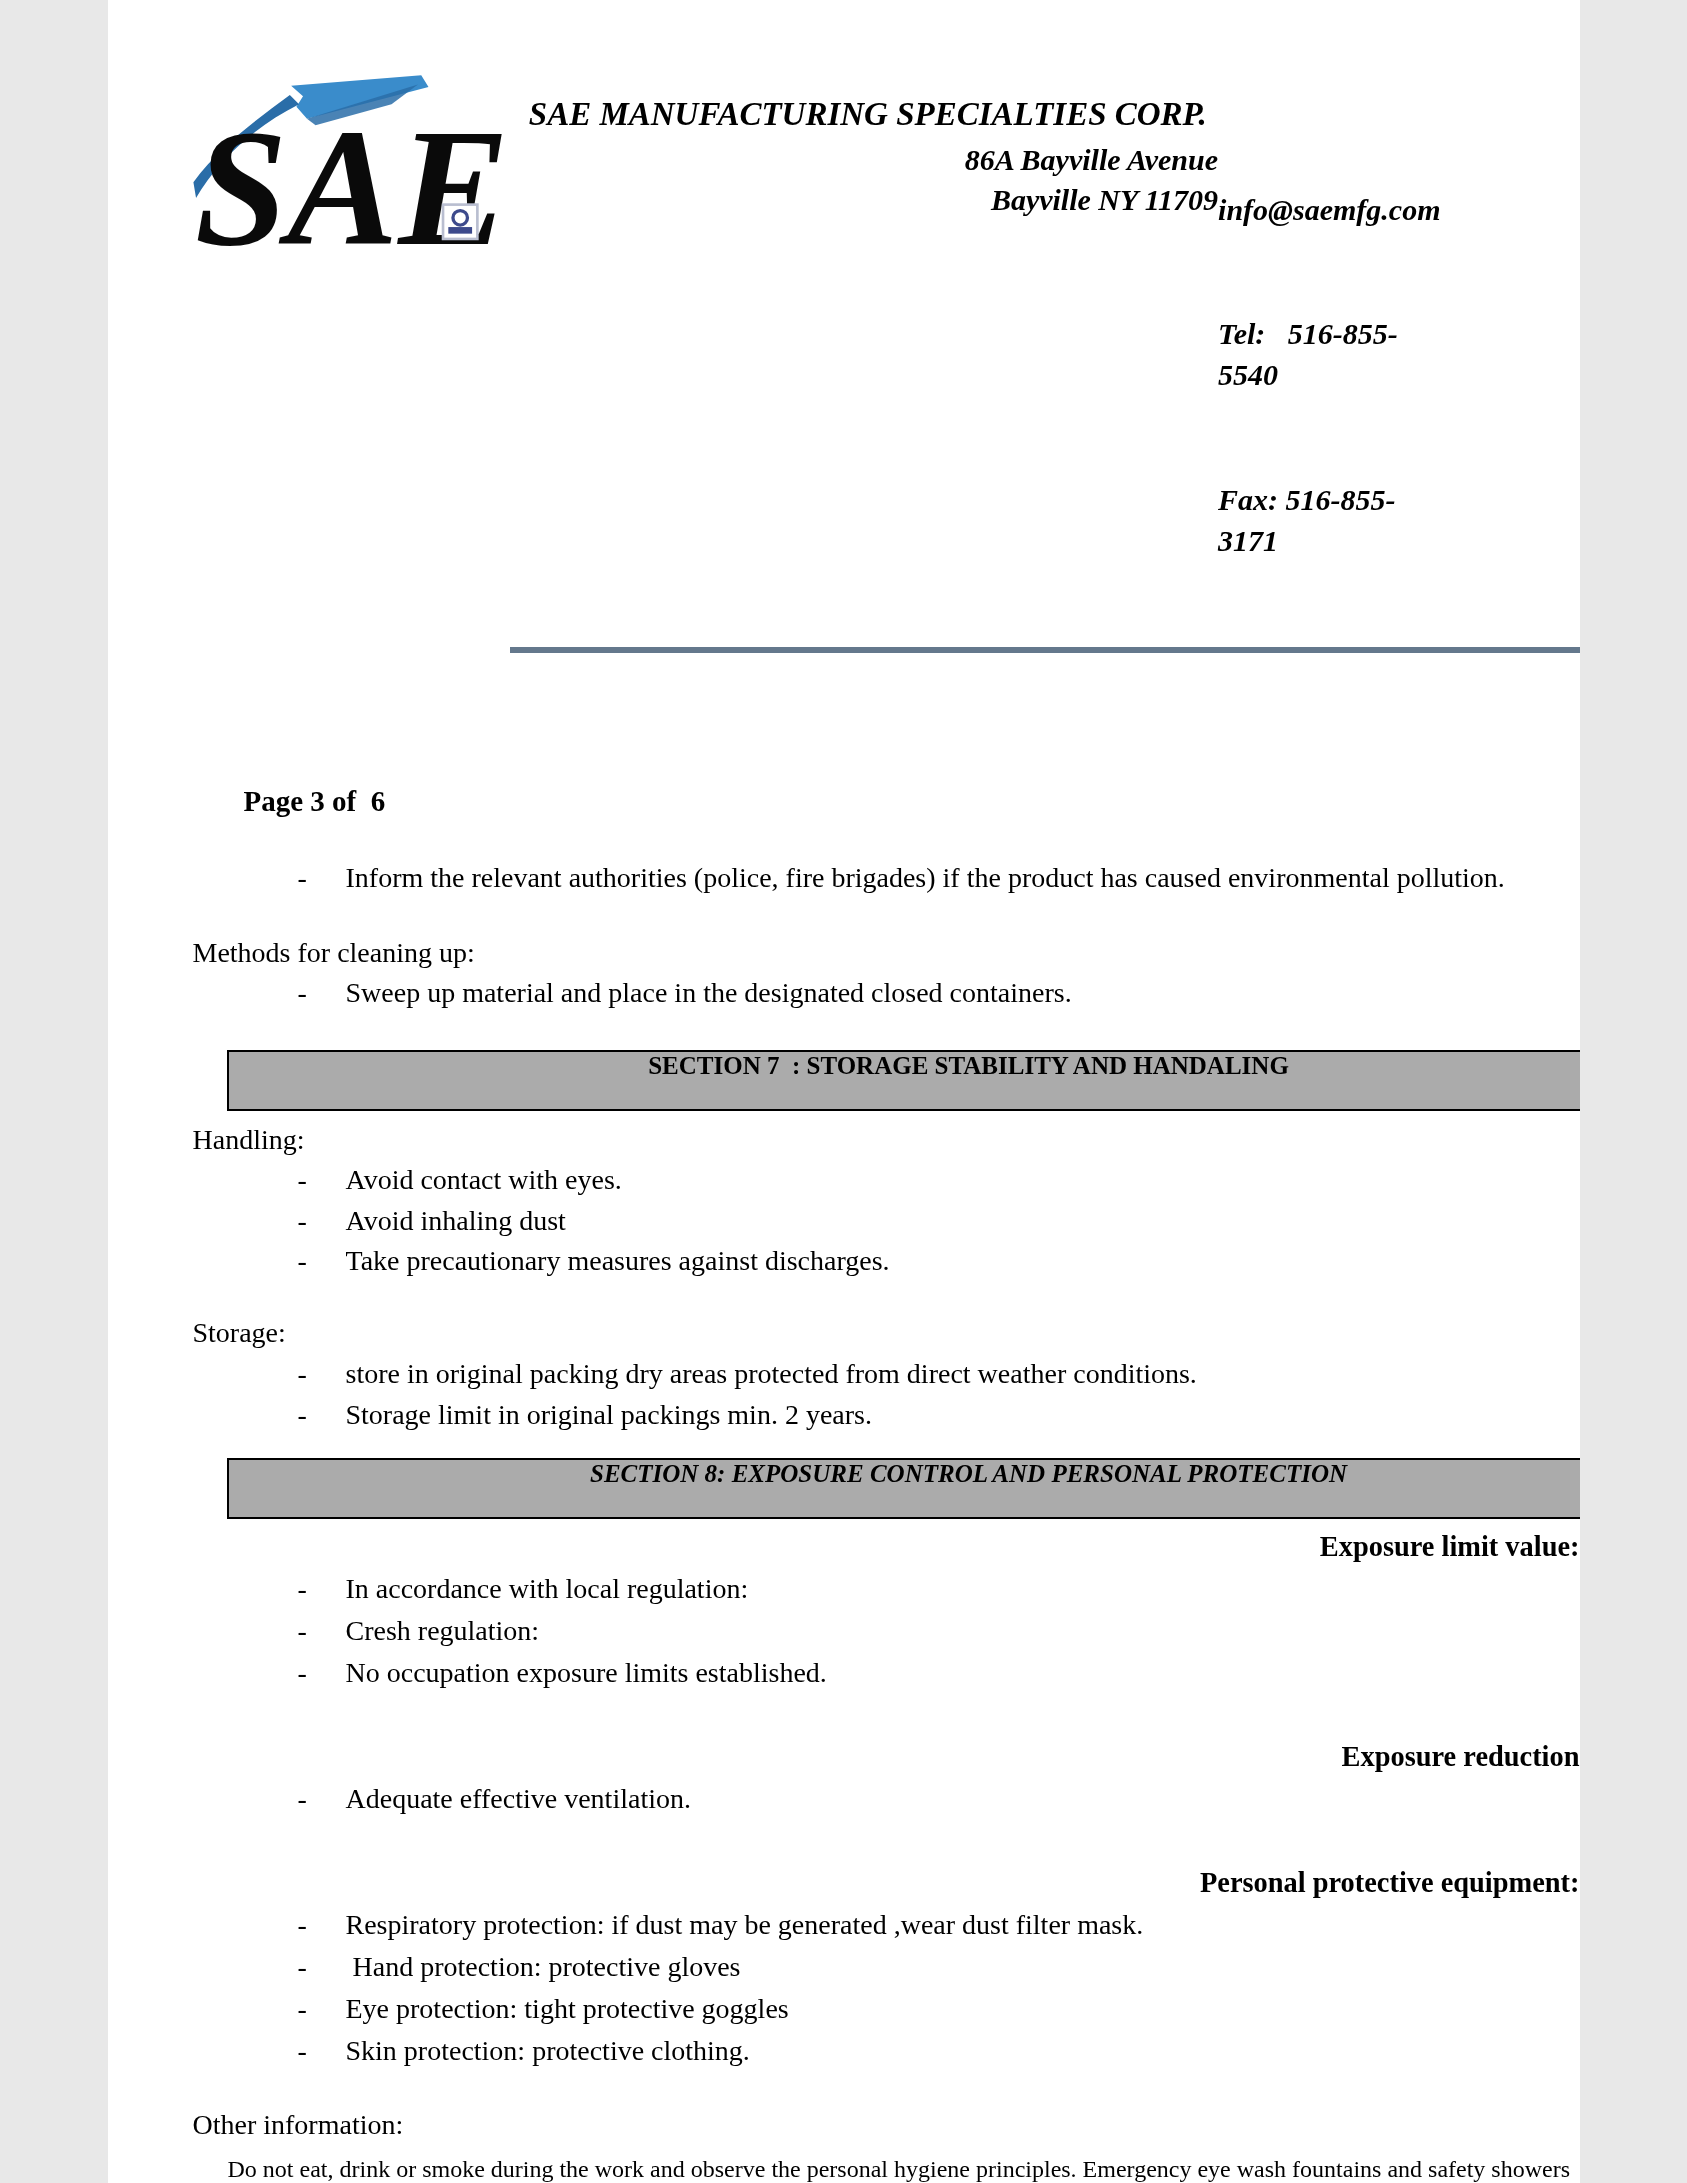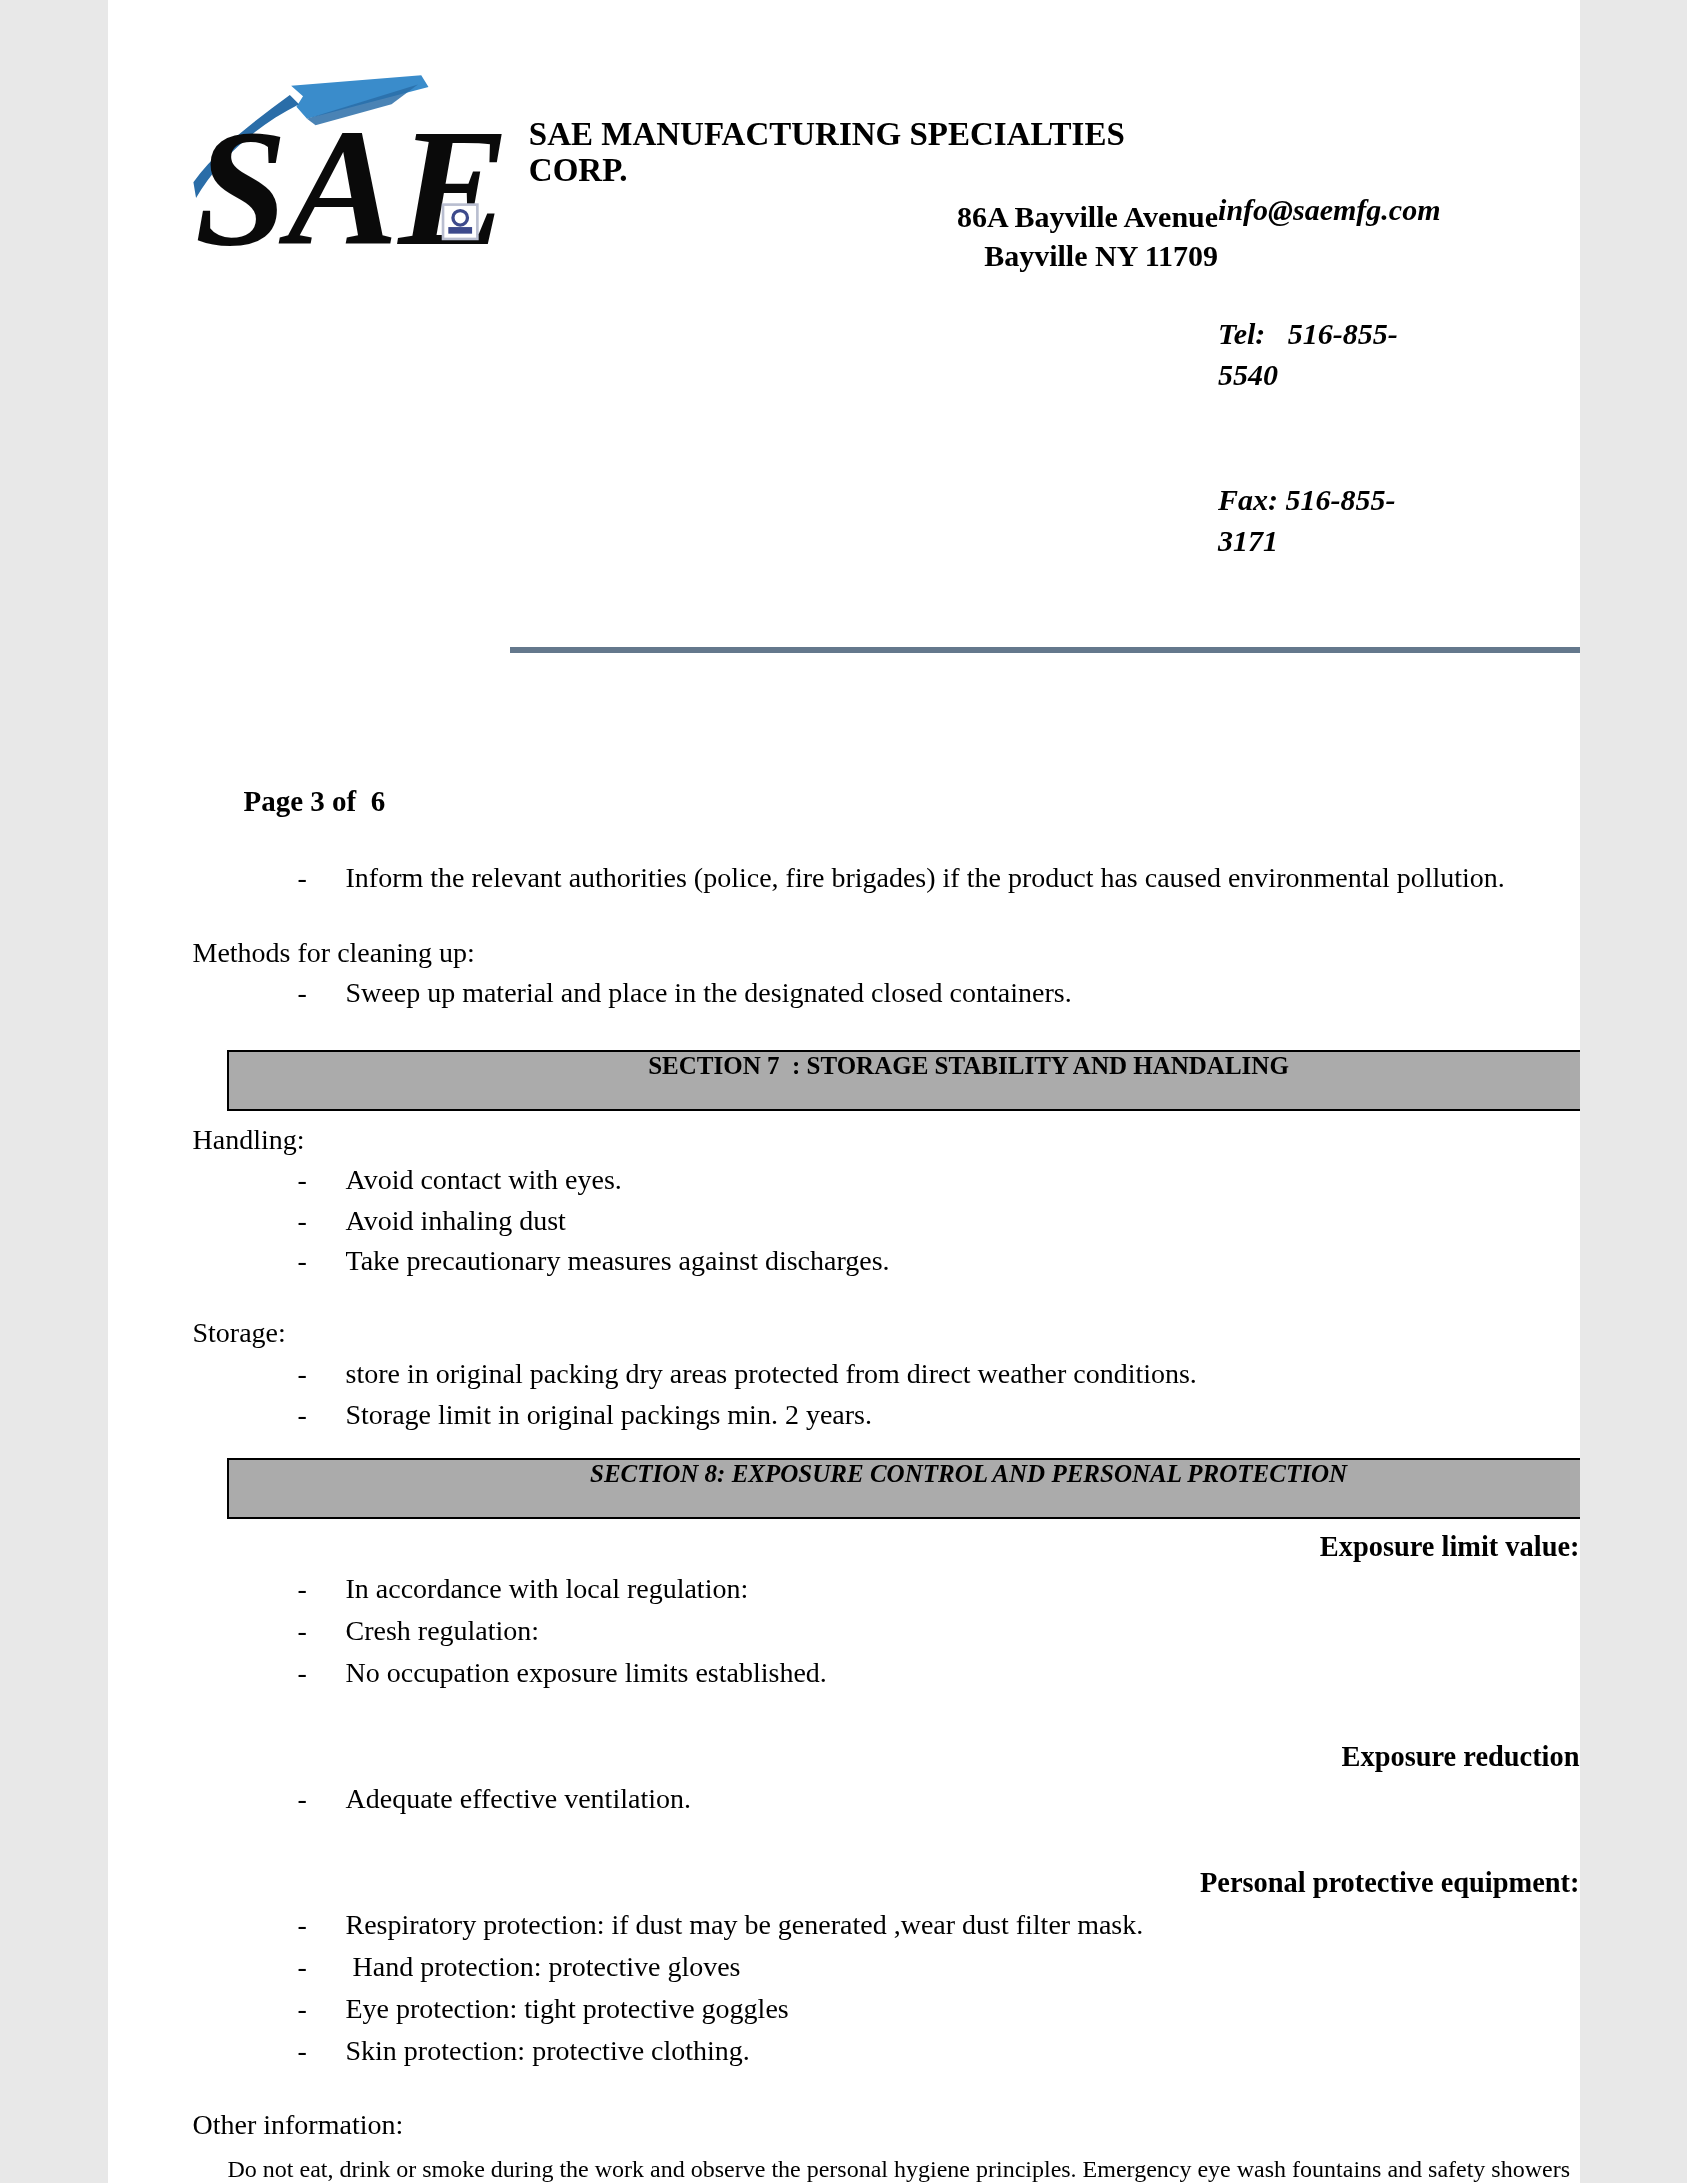--- a/index.html
+++ b/index.html
@@ -13,22 +13,22 @@
     color: #000000;
     overflow: hidden;
   }
   [data-bind] { white-space: pre-wrap; }
 
   
   .letterhead { display: flex; padding: 58px 0 0 85px; }
   .logo { position: relative; width: 331px; height: 210px; flex: none; }
   .logo svg { position: absolute; left: 0; top: 0; }
   .company-block {
-    margin-left: 5.3px; margin-top: 58px;
-    font-weight: bold; width: 847px;
+    margin-left: 5.3px; margin-top: 38px;
+    font-style: italic; font-weight: bold; width: 847px;
   }
   .company-name { font-size: 33px; line-height: 1.1; }
   .company-addr { font-size: 30px; line-height: 1.32; margin-top: 8px; text-align: right; }
   .contact-block {
     margin-left: auto; margin-right: 139px; margin-top: 48px;
     font-style: italic; font-weight: bold;
     font-size: 30px; line-height: 1.38; white-space: pre-wrap;
   }
   .rule {
     margin-left: 402px; margin-top: 2.6px;

